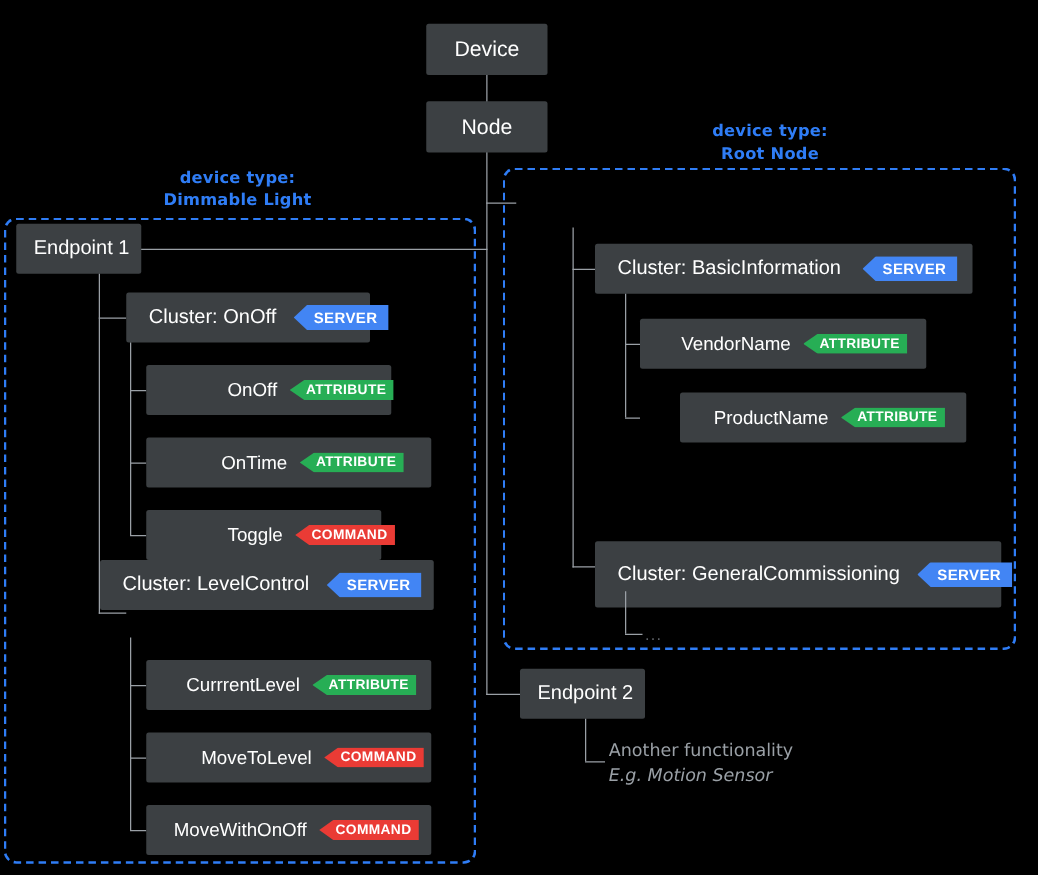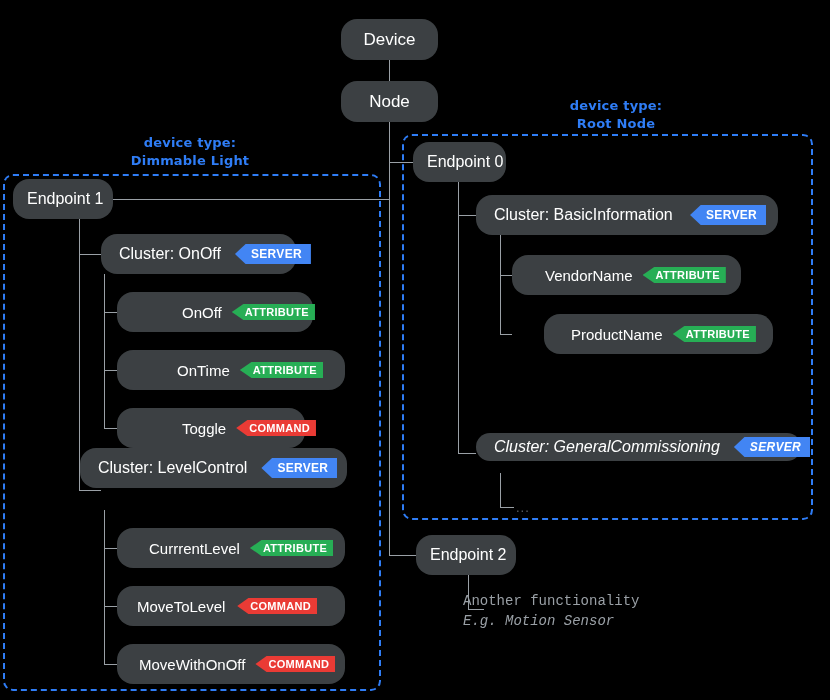--- a/index.html
+++ b/index.html
@@ -46,21 +46,21 @@
     line-height: 18px;
     letter-spacing: 0.2px;
     white-space: nowrap;
   }
 
   
   .node {
     position: absolute;
     box-sizing: border-box;
     background: #3c4043;
-    border-radius: 16px;
+    border-radius: 2px;
     color: #ffffff;
     display: flex;
     align-items: center;
     font-family: "Liberation Sans", sans-serif;
   }
   .node .label {
     color: #ffffff;
     white-space: nowrap;
   }
 
@@ -224,34 +224,31 @@
   <div class="line h" style="left:104px; top:606px; width:13px;"></div>
   <div class="line h" style="left:104px; top:664px; width:13px;"></div>
 
   <div class="node leaf" style="left:117px; top:528px; width:228px; height:40px;justify-content:space-between;">
     <span class="label" style="margin-left:16px;">CurrrentLevel</span>
     <span class="spacer"></span>
     <span class="badge attribute">ATTRIBUTE</span>
   </div>
 
   <div class="node leaf" style="left:117px; top:586px; width:228px; height:40px;">
-    <span class="label" style="margin-left:4px;">MoveToLevel</span>
+    <span class="label" style="margin-left:28px;">MoveToLevel</span>
     <span class="spacer"></span>
     <span class="badge command">COMMAND</span>
   </div>
 
   <div class="node leaf" style="left:117px; top:644px; width:228px; height:40px;">
     <span class="label" style="margin-left:6px;">MoveWithOnOff</span>
     <span class="spacer"></span>
     <span class="badge command">COMMAND</span>
   </div>
 
-  <div class="node endpoint" style="left:413px; top:142px; width:93px; height:40px;">
-    <span class="label">Endpoint 0</span>
-  </div>
 
   <div class="line v" style="left:458px; top:182px; height:272px;"></div>
   <div class="line h" style="left:458px; top:215px; width:18px;"></div>
   <div class="line h" style="left:458px; top:453px; width:18px;"></div>
 
   <div class="node cluster" style="left:476px; top:195px; width:302px; height:40px;">
     <span class="label">Cluster: BasicInformation</span>
     <span class="spacer"></span>
     <span class="badge server">SERVER</span>
   </div>
@@ -265,35 +262,35 @@
     <span class="spacer"></span>
     <span class="badge attribute">ATTRIBUTE</span>
   </div>
 
   <div class="node leaf" style="left:512px; top:314px; width:229px; height:40px;margin-left:32px;">
     <span class="label" style="margin-left:11px;">ProductName</span>
     <span class="spacer"></span>
     <span class="badge attribute">ATTRIBUTE</span>
   </div>
 
-  <div class="node cluster" style="left:476px; top:433px; width:325px; height:28px;font-style:italic;">
+  <div class="node cluster" style="left:476px; top:433px; width:325px; height:53px;">
     <span class="label">Cluster: GeneralCommissioning</span>
     <span class="spacer"></span>
     <span class="badge server">SERVER</span>
   </div>
 
   <div class="line v" style="left:500px; top:473px; height:34px;"></div>
   <div class="line h" style="left:500px; top:507px; width:14px;"></div>
   <div class="ellipsis" style="left:516px; top:500px;">...</div>
 
   <div class="node endpoint" style="left:416px; top:535px; width:100px; height:40px;">
     <span class="label">Endpoint 2</span>
   </div>
 
   <div class="line v" style="left:468px; top:575px; height:34px;"></div>
   <div class="line h" style="left:468px; top:609px; width:16px;"></div>
 
-  <div class="note" style="left:463px; top:591px;font-family:Liberation Mono, monospace;">
+  <div class="note" style="left:487px; top:591px;">
     <span>Another functionality</span>
     <span class="italic">E.g. Motion Sensor</span>
   </div>
 
 </div>
 
 </body></html>

